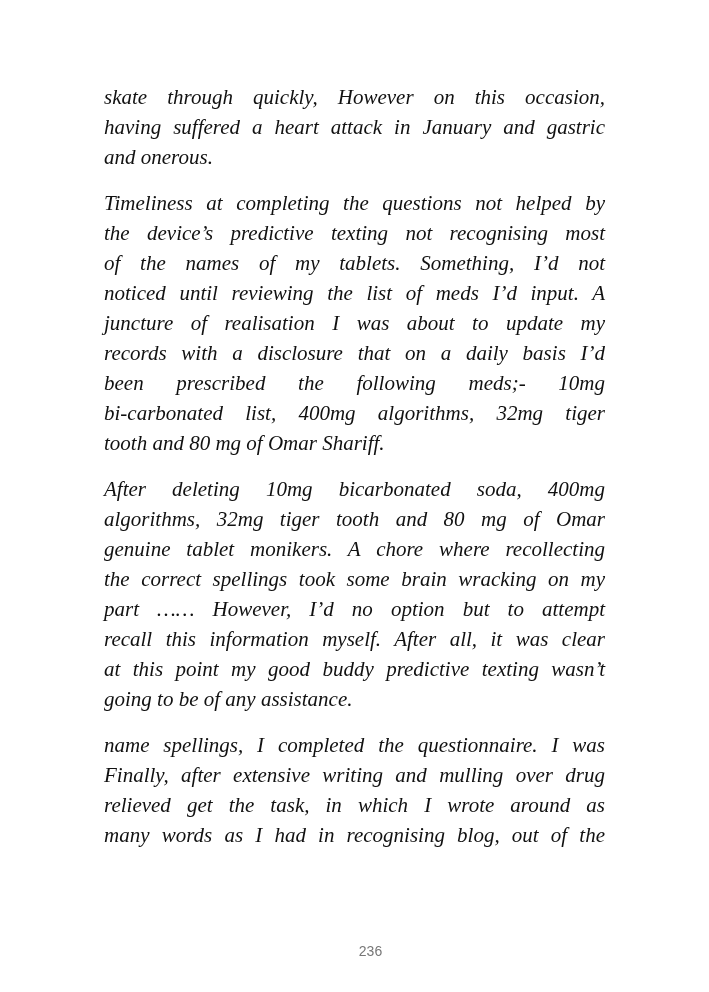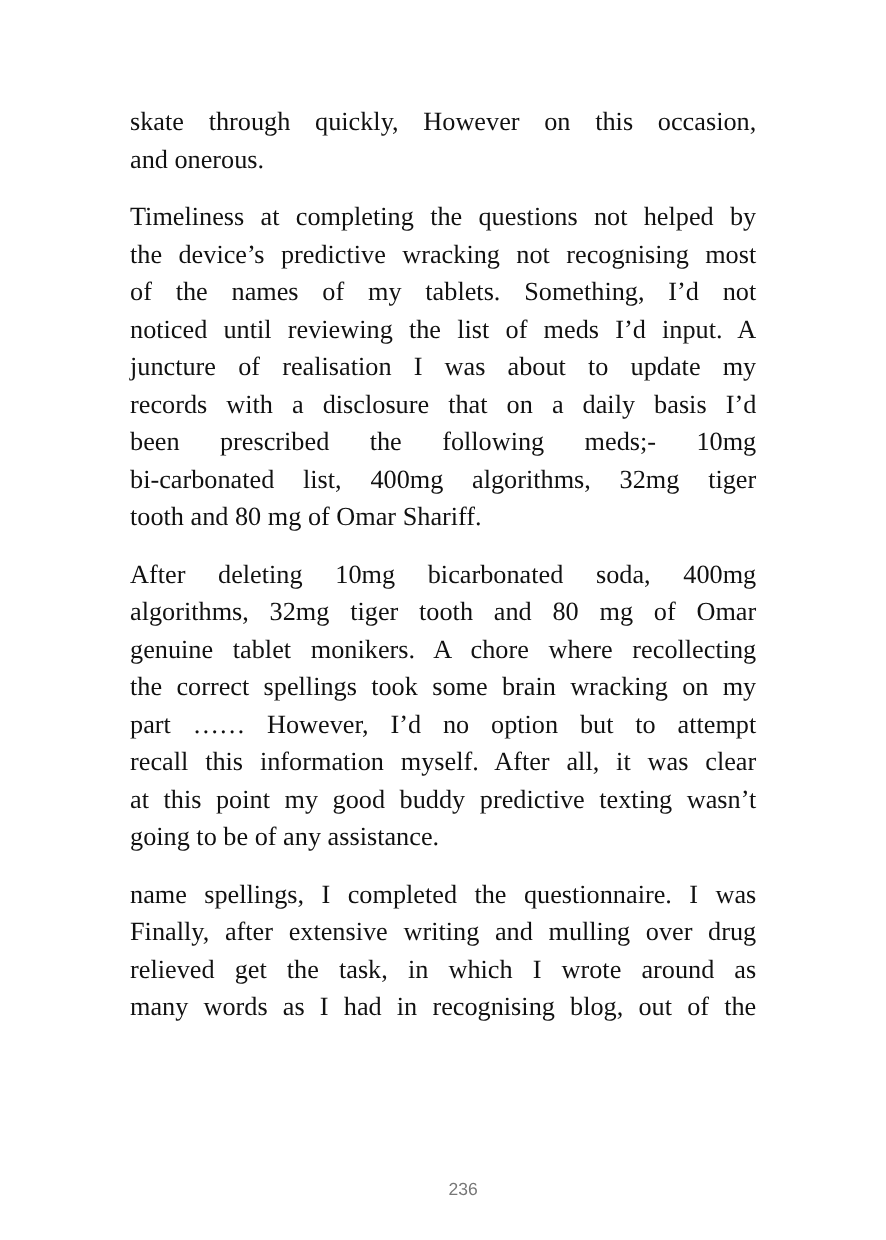--- a/index.html
+++ b/index.html
@@ -25,20 +25,21 @@
       position: absolute;
       left: 104px;
       top: 82px;
       width: 501px;
       font-family: "Liberation Serif", "DejaVu Serif", serif;
       font-size: 21px;
       color: #111111;
     }
     .para {
       margin: 0 0 16px 0;
+      font-style: italic;
     }
     .line {
       display: block;
       height: 30px;
       line-height: 30px;
       white-space: nowrap;
       text-align: justify;
       text-align-last: justify;
     }
     .line.last {
@@ -56,26 +57,27 @@
     }
   </style>
 </head>
 <body>
 
 <div class="page">
   <div class="text-block">
 
     <p class="para">
       <span class="line">skate through quickly, However on this occasion,</span>
+      <span class="line">having suffered a heart attack in January and gastric</span>
       <span class="line last">and onerous.</span>
     </p>
 
     <p class="para">
       <span class="line">Timeliness at completing the questions not helped by</span>
-      <span class="line">the device’s predictive wracking not recognising most</span>
+      <span class="line">the device’s predictive texting not recognising most</span>
       <span class="line">of the names of my tablets. Something, I’d not</span>
       <span class="line">noticed until reviewing the list of meds I’d input. A</span>
       <span class="line">juncture of realisation I was about to update my</span>
       <span class="line">records with a disclosure that on a daily basis I’d</span>
       <span class="line">been prescribed the following meds;- 10mg</span>
       <span class="line">bi-carbonated list, 400mg algorithms, 32mg tiger</span>
       <span class="line last">tooth and 80 mg of Omar Shariff.</span>
     </p>
 
     <p class="para">

